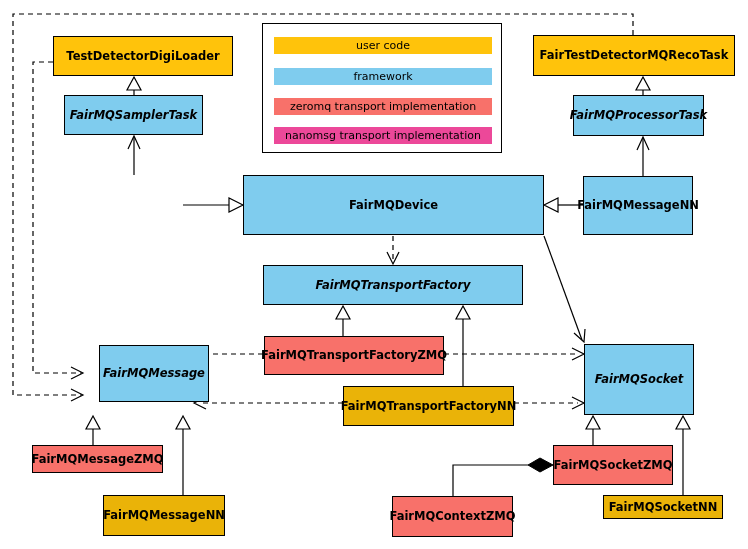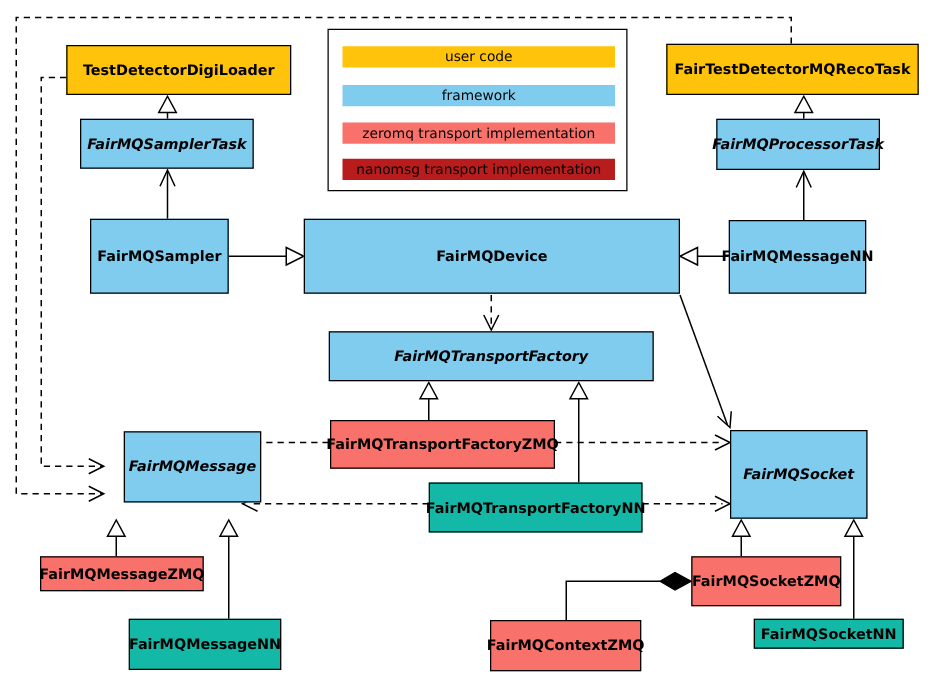--- a/index.html
+++ b/index.html
@@ -33,21 +33,21 @@
     font-size: 11.5px;
     font-weight: bold;
     color: #000000;
     z-index: 2;
     line-height: 1.1;
   }
   .node.abstract { font-style: italic; }
   .node.gold  { background: #FFC30B; }
   .node.blue  { background: #7FCCEE; }
   .node.red   { background: #F8716A; }
-  .node.green { background: #14b8a6; }
+  .node.green { background: #eab308; }
 
   .legend {
     position: absolute;
     left: 262px; top: 23px;
     width: 240px; height: 130px;
     box-sizing: border-box;
     border: 1.5px solid #000000;
     background: #ffffff;
     z-index: 2;
   }
@@ -59,21 +59,21 @@
     display: flex;
     align-items: center;
     justify-content: center;
     font-size: 11px;
     font-weight: normal;
     color: #000000;
   }
   .legend-bar.gold  { background: #FFC30B; }
   .legend-bar.blue  { background: #7FCCEE; }
   .legend-bar.red   { background: #F8716A; }
-  .legend-bar.green { background: #b91c1c; }
+  .legend-bar.green { background: #ec4899; }
 </style>
 </head>
 <body>
 
 <div class="canvas">
 
   <svg class="edges">
 
     <polyline class="edge dashed" points="633,35 633,14 13,14 13,395 82,395"></polyline>
     <polyline class="edge" points="71,389 83,395 71,401"></polyline>
@@ -157,23 +157,20 @@
   </div>
   <div class="node gold" style="left:533px;top:35px;width:202px;height:41px">
     <span>FairTestDetectorMQRecoTask</span>
   </div>
   <div class="node blue abstract" style="left:64px;top:95px;width:139px;height:40px">
     <span>FairMQSamplerTask</span>
   </div>
   <div class="node blue abstract" style="left:573px;top:95px;width:131px;height:41px">
     <span>FairMQProcessorTask</span>
   </div>
-  <div class="node blue" style="left:72px;top:175px;width:111px;height:60px">
-    <span>FairMQSampler</span>
-  </div>
   <div class="node blue" style="left:243px;top:175px;width:301px;height:60px">
     <span>FairMQDevice</span>
   </div>
   <div class="node blue" style="left:583px;top:176px;width:110px;height:59px">
     <span>FairMQMessageNN</span>
   </div>
   <div class="node red" style="left:264px;top:336px;width:180px;height:39px">
     <span>FairMQTransportFactoryZMQ</span>
   </div>
   <div class="node blue abstract" style="left:263px;top:265px;width:260px;height:40px">

